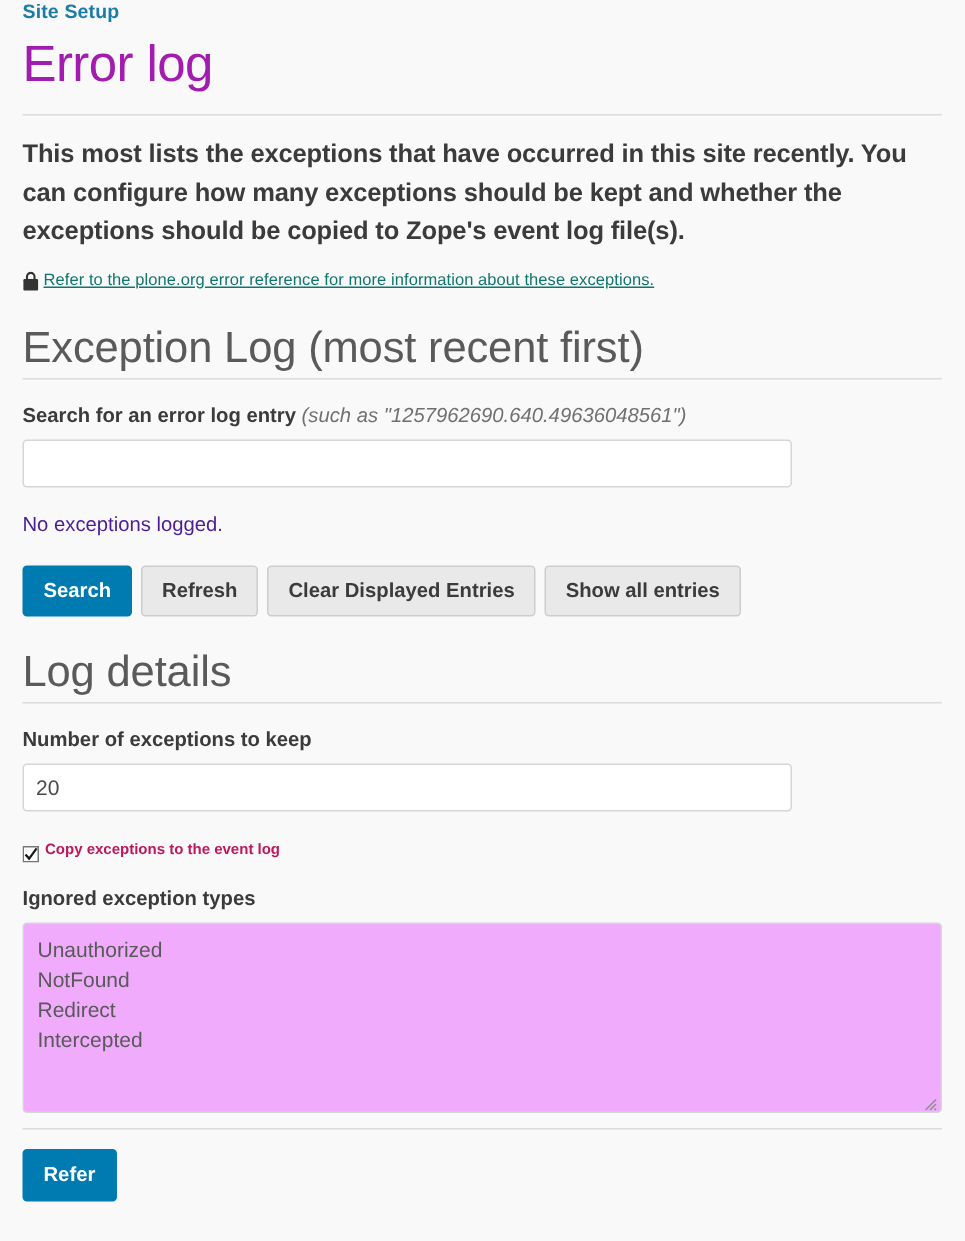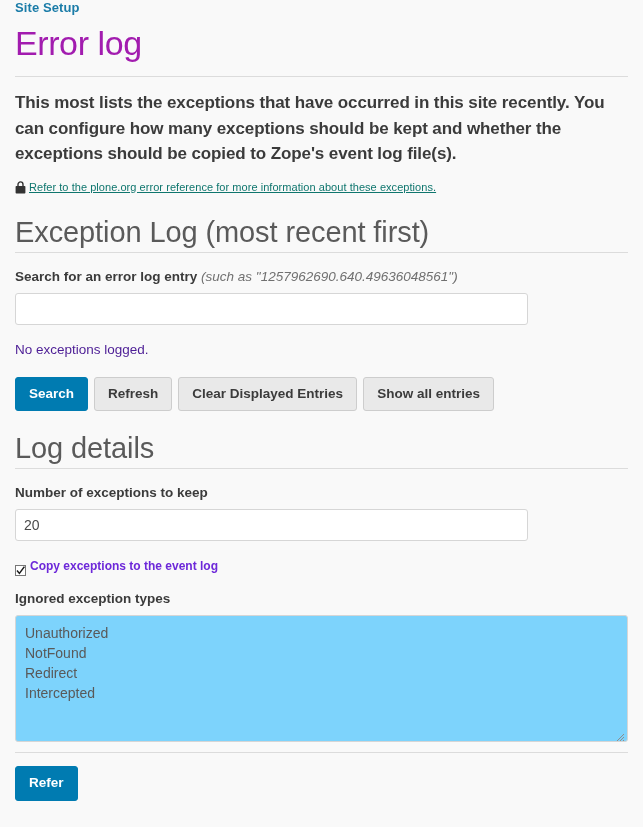--- a/index.html
+++ b/index.html
@@ -167,39 +167,39 @@
   }
   .check-box {
     flex: 0 0 auto;
     width: 11px;
     height: 11px;
     margin-right: 4px;
     position: relative;
     top: 1px;
   }
   .check-label {
-    font-size: 12px;
-    font-weight: bold;
-    color: #6d28d9;
+    font-size: 10px;
+    font-weight: bold;
+    color: #be185d;
     line-height: 17px;
   }
 
   
   .list-area {
     box-sizing: border-box;
     display: block;
     width: 613px;
     height: 127px;
     margin-top: 8px;
     padding: 7px 9px;
     font-family: "Liberation Sans", sans-serif;
     font-size: 14px;
     line-height: 20px;
     color: #595959;
-    background: #7dd3fc;
+    background: #f0abfc;
     border: 1px solid #d6d6d6;
     border-radius: 3px;
     resize: none;
     outline: none;
     overflow: hidden;
   }
   .area-wrap { position: relative; }
   .resize-grip {
     position: absolute;
     right: 3px;

